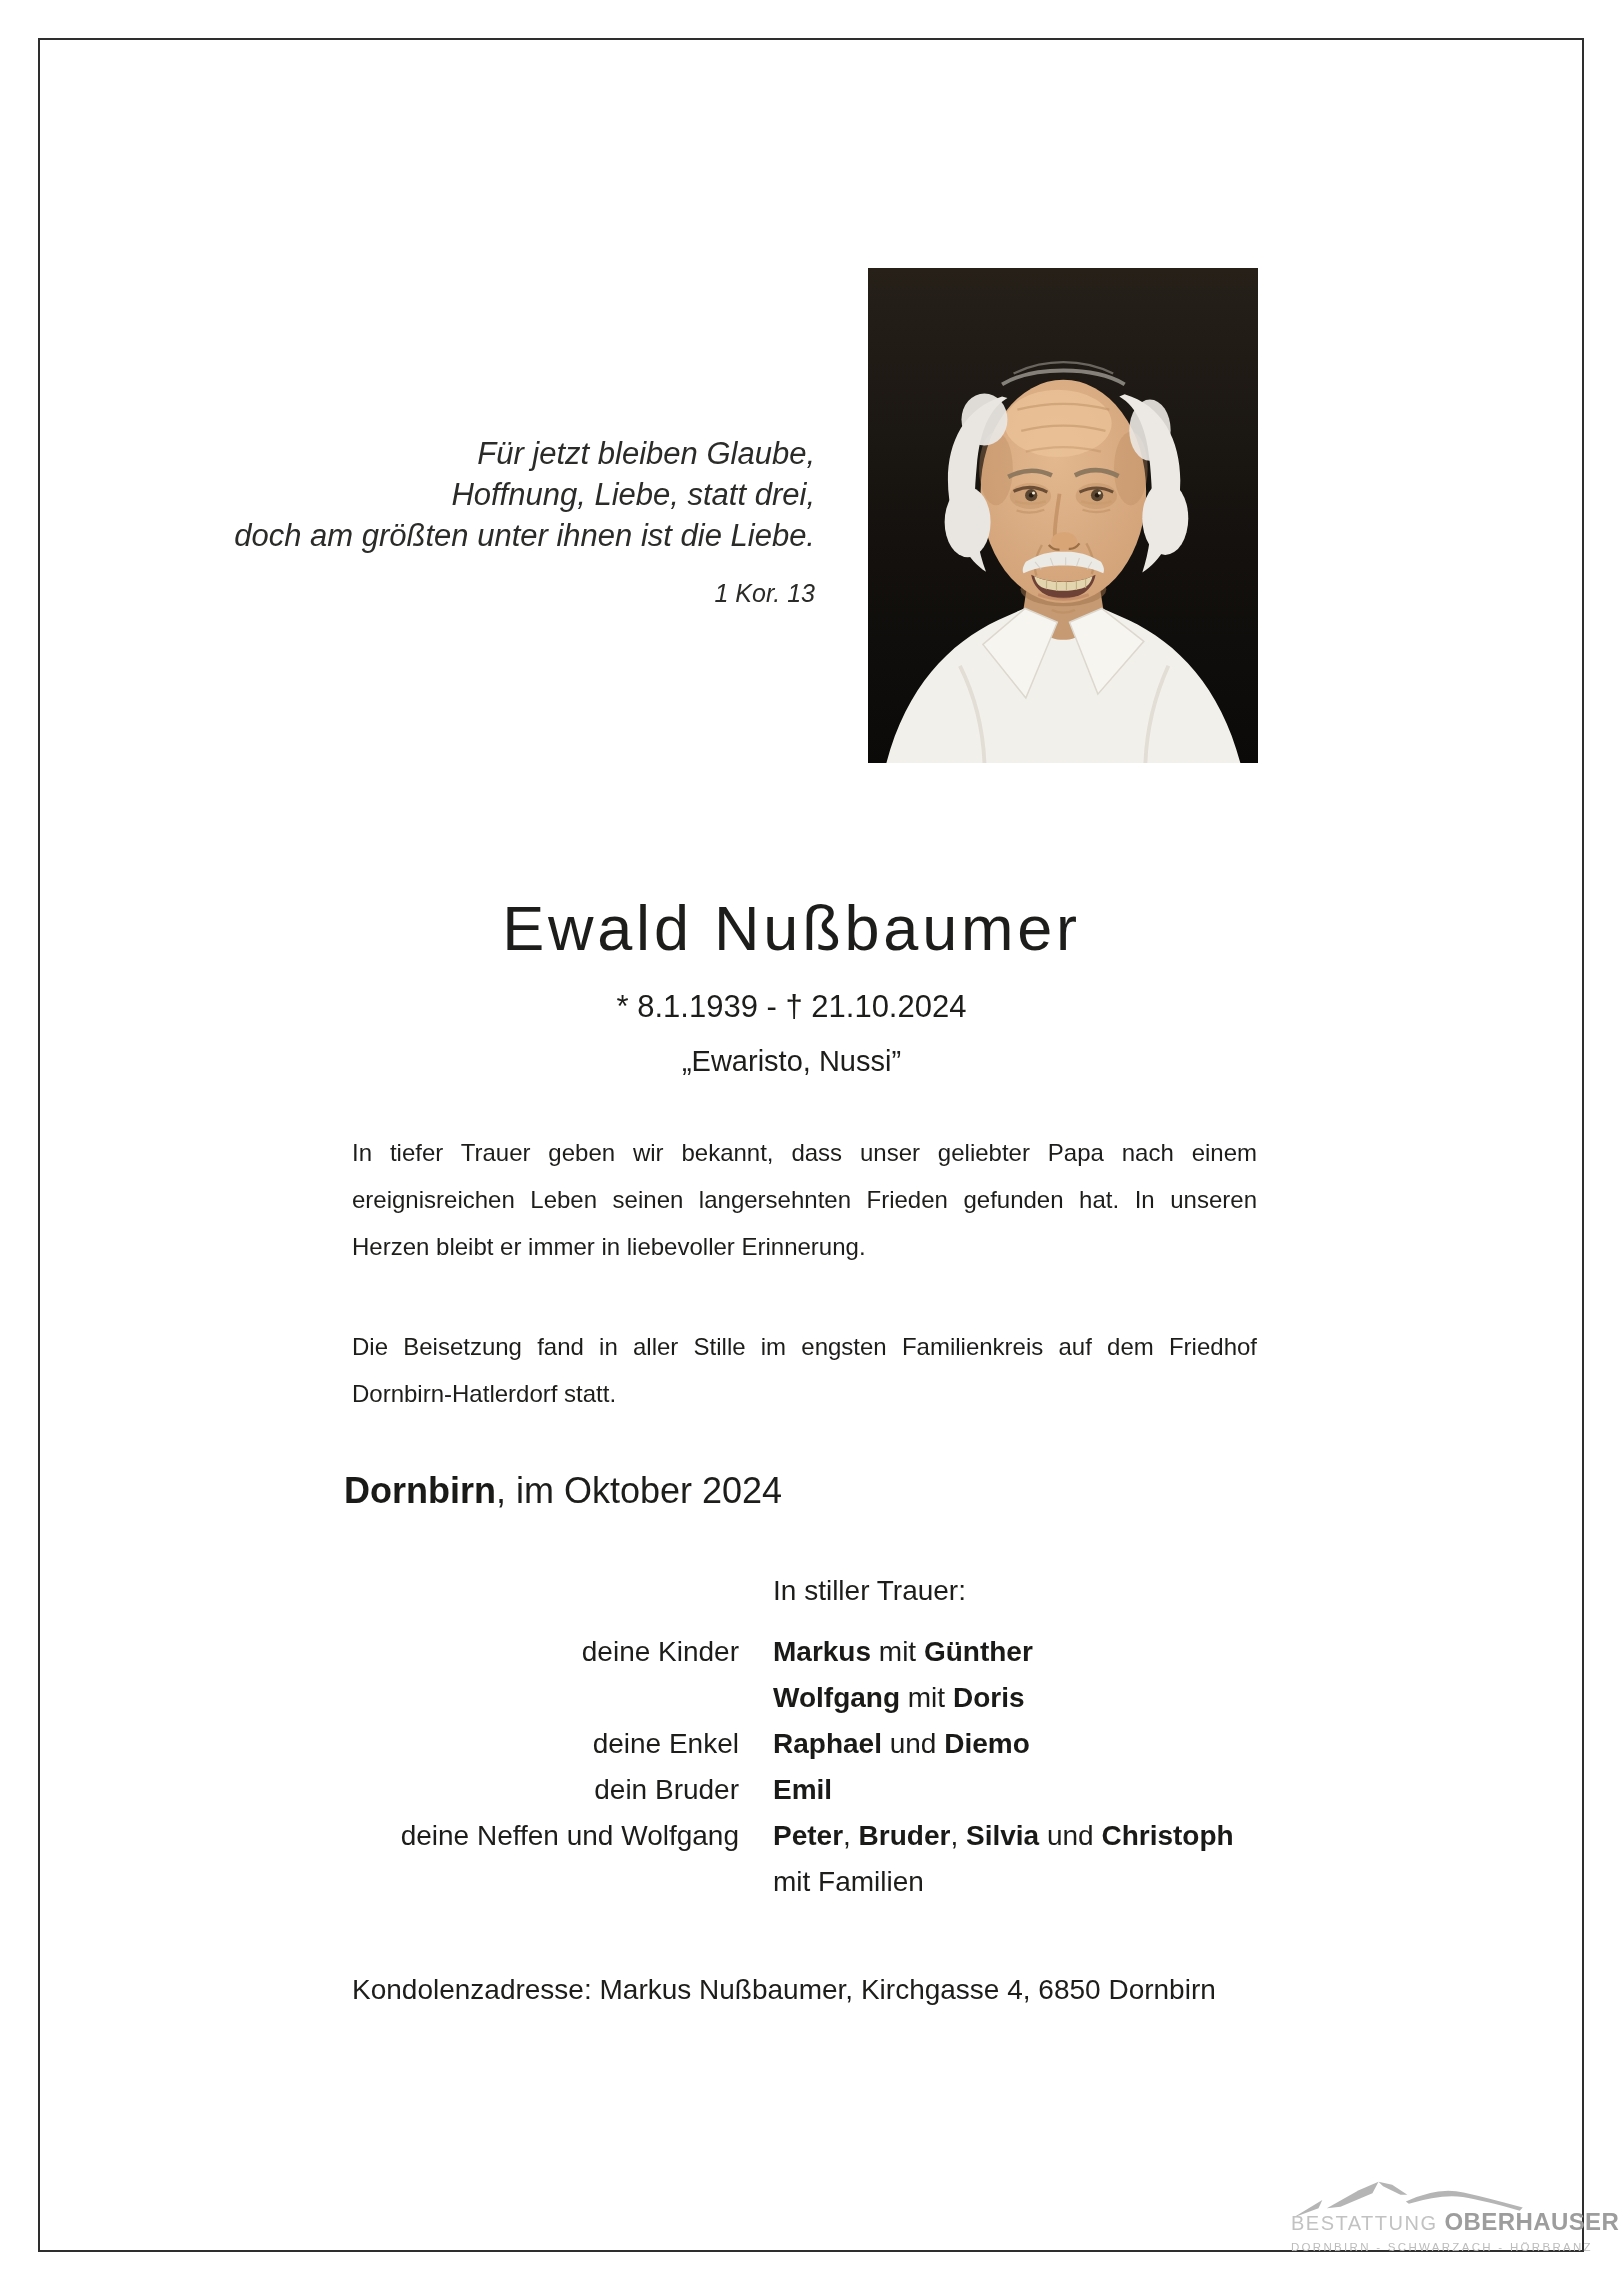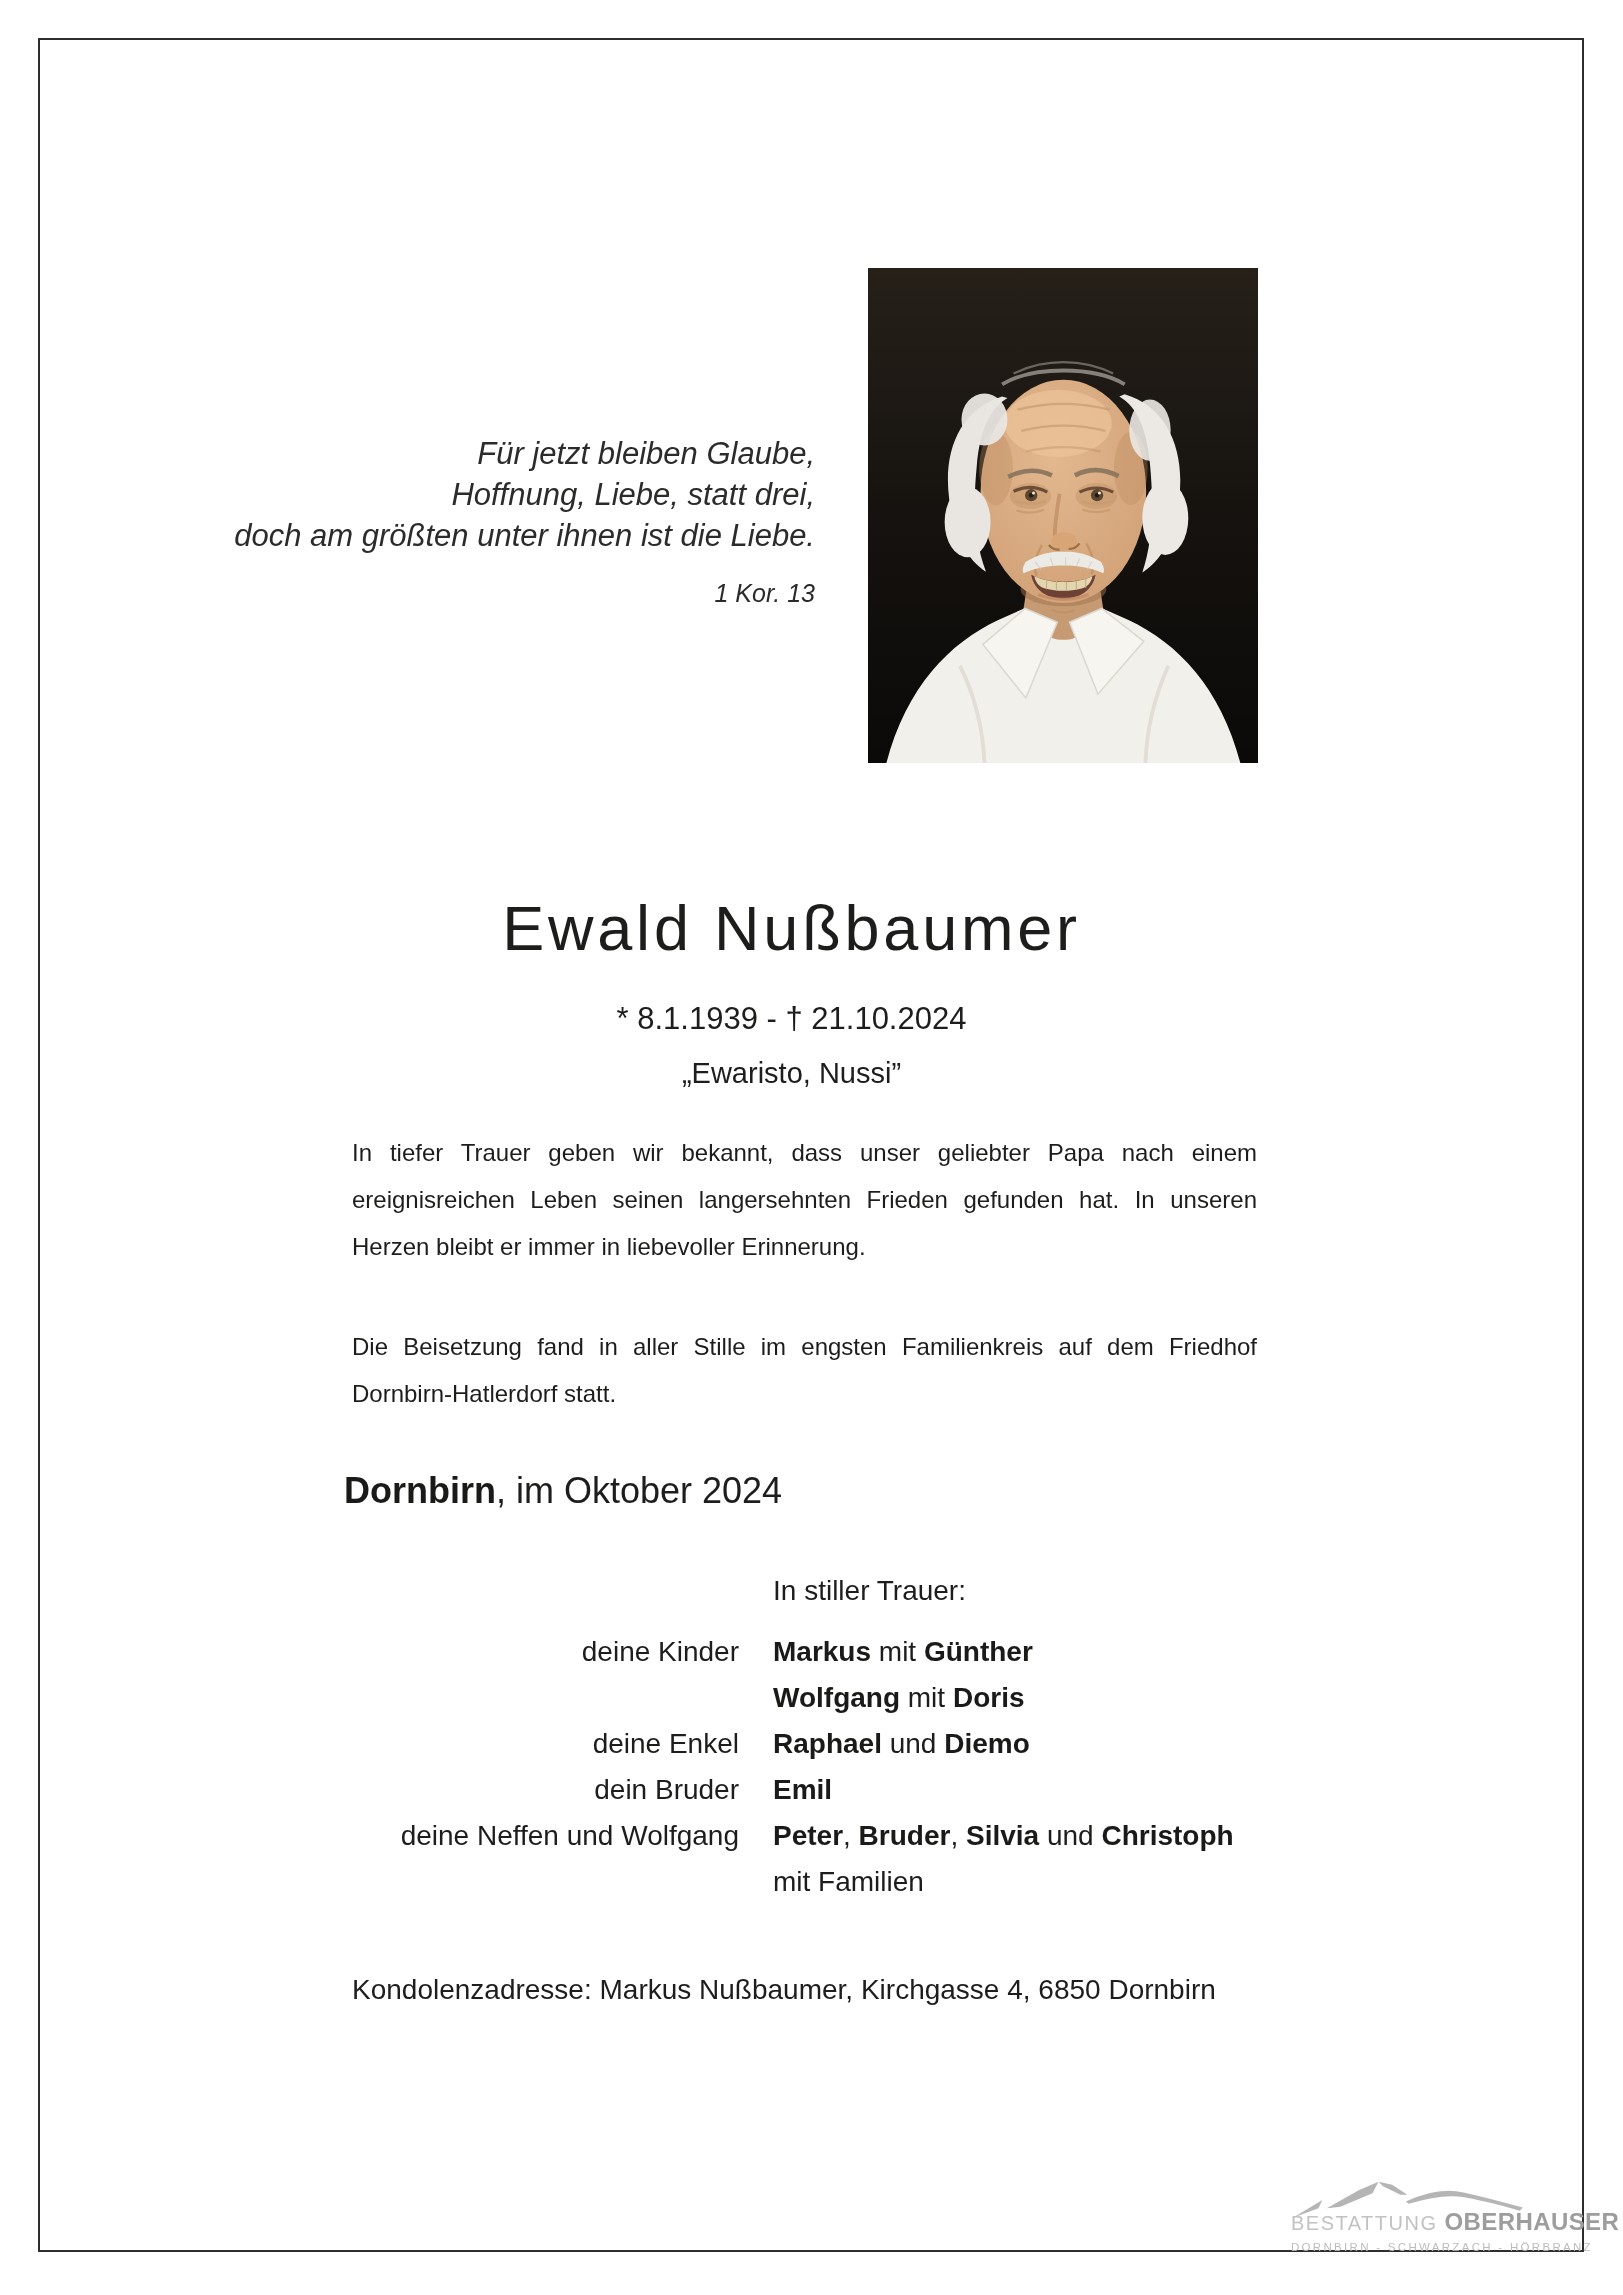--- a/index.html
+++ b/index.html
@@ -41,21 +41,21 @@
     width: 390px; height: 495px;
   }
   
   .name-block {
     position: absolute;
     left: 339px; top: 894px;
     width: 905px;
     text-align: center;
   }
   .name { font-size: 63px; letter-spacing: 3.8px; line-height: 69px; font-weight: 400; }
-  .dates { font-size: 31px; margin-top: 38px; }
+  .dates { font-size: 31px; margin-top: 26px; }
   .nick  { font-size: 29px; margin-top: 20px; }
   
   .para {
     position: absolute;
     left: 352px;
     width: 905px;
     font-size: 24px;
     line-height: 47px;
     text-align: justify;
   }

